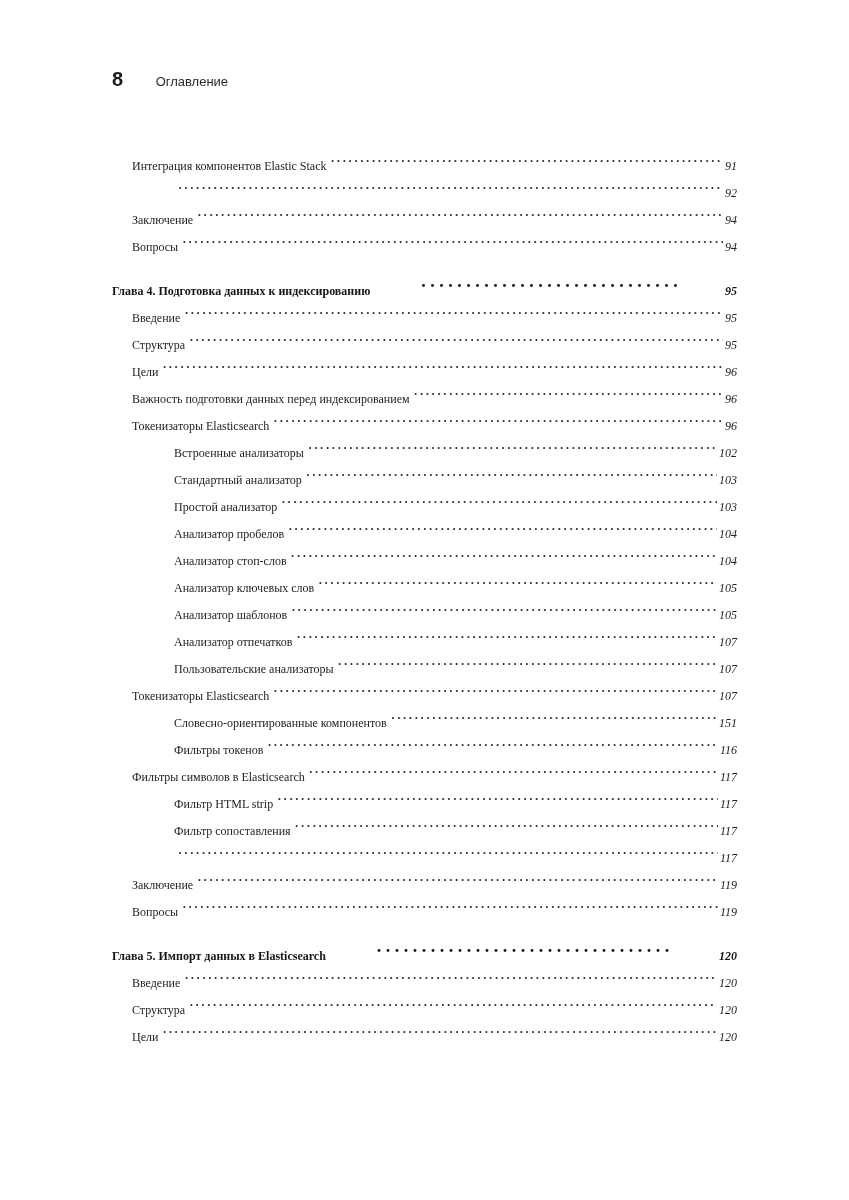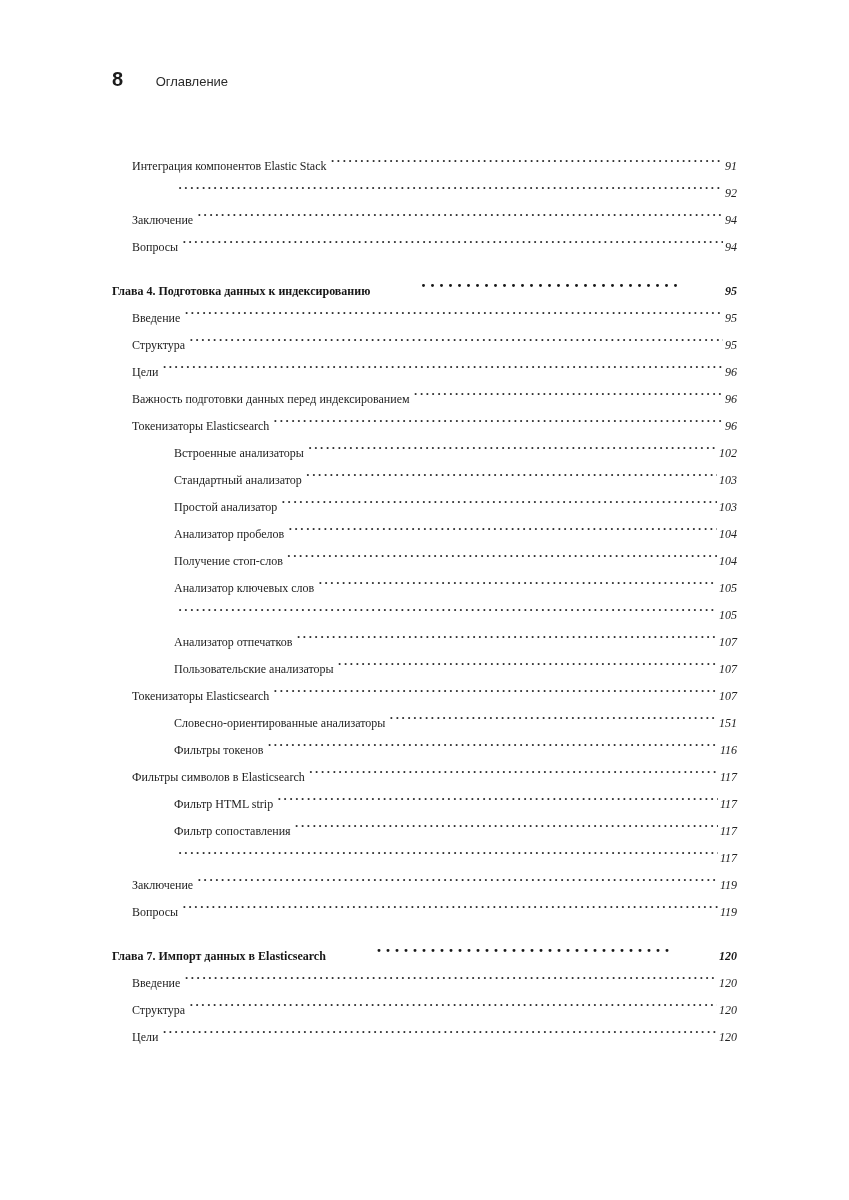--- a/index.html
+++ b/index.html
@@ -172,50 +172,51 @@
       <span class="label">Простой анализатор</span>
       <span class="leader"></span>
       <span class="pagenum">103</span>
     </div>
       <div class="toc-entry l2">
       <span class="label">Анализатор пробелов</span>
       <span class="leader"></span>
       <span class="pagenum">104</span>
     </div>
       <div class="toc-entry l2">
-      <span class="label">Получение стоп-слов</span>
+      <span class="label">Анализатор стоп-слов</span>
       <span class="leader"></span>
       <span class="pagenum">104</span>
     </div>
       <div class="toc-entry l2">
       <span class="label">Анализатор ключевых слов</span>
       <span class="leader"></span>
       <span class="pagenum">105</span>
     </div>
       <div class="toc-entry l2">
+      <span class="label">Анализатор шаблонов</span>
       <span class="leader"></span>
       <span class="pagenum">105</span>
     </div>
       <div class="toc-entry l2">
       <span class="label">Анализатор отпечатков</span>
       <span class="leader"></span>
       <span class="pagenum">107</span>
     </div>
       <div class="toc-entry l2">
       <span class="label">Пользовательские анализаторы</span>
       <span class="leader"></span>
       <span class="pagenum">107</span>
     </div>
       <div class="toc-entry l1">
       <span class="label">Токенизаторы Elasticsearch</span>
       <span class="leader"></span>
       <span class="pagenum">107</span>
     </div>
       <div class="toc-entry l2">
-      <span class="label">Словесно-ориентированные анализаторы</span>
+      <span class="label">Словесно-ориентированные компонентов</span>
       <span class="leader"></span>
       <span class="pagenum">151</span>
     </div>
       <div class="toc-entry l2">
       <span class="label">Фильтры токенов</span>
       <span class="leader"></span>
       <span class="pagenum">116</span>
     </div>
       <div class="toc-entry l1">
       <span class="label">Фильтры символов в Elasticsearch</span>
@@ -240,21 +241,21 @@
       <span class="label">Заключение</span>
       <span class="leader"></span>
       <span class="pagenum">119</span>
     </div>
       <div class="toc-entry l1">
       <span class="label">Вопросы</span>
       <span class="leader"></span>
       <span class="pagenum">119</span>
     </div>
       <div class="toc-entry chapter">
-      <span class="label">Глава 7. Импорт данных в Elasticsearch</span>
+      <span class="label">Глава 5. Импорт данных в Elasticsearch</span>
       <span class="leader"></span>
       <span class="pagenum">120</span>
     </div>
       <div class="toc-entry l1">
       <span class="label">Введение</span>
       <span class="leader"></span>
       <span class="pagenum">120</span>
     </div>
       <div class="toc-entry l1">
       <span class="label">Структура</span>

